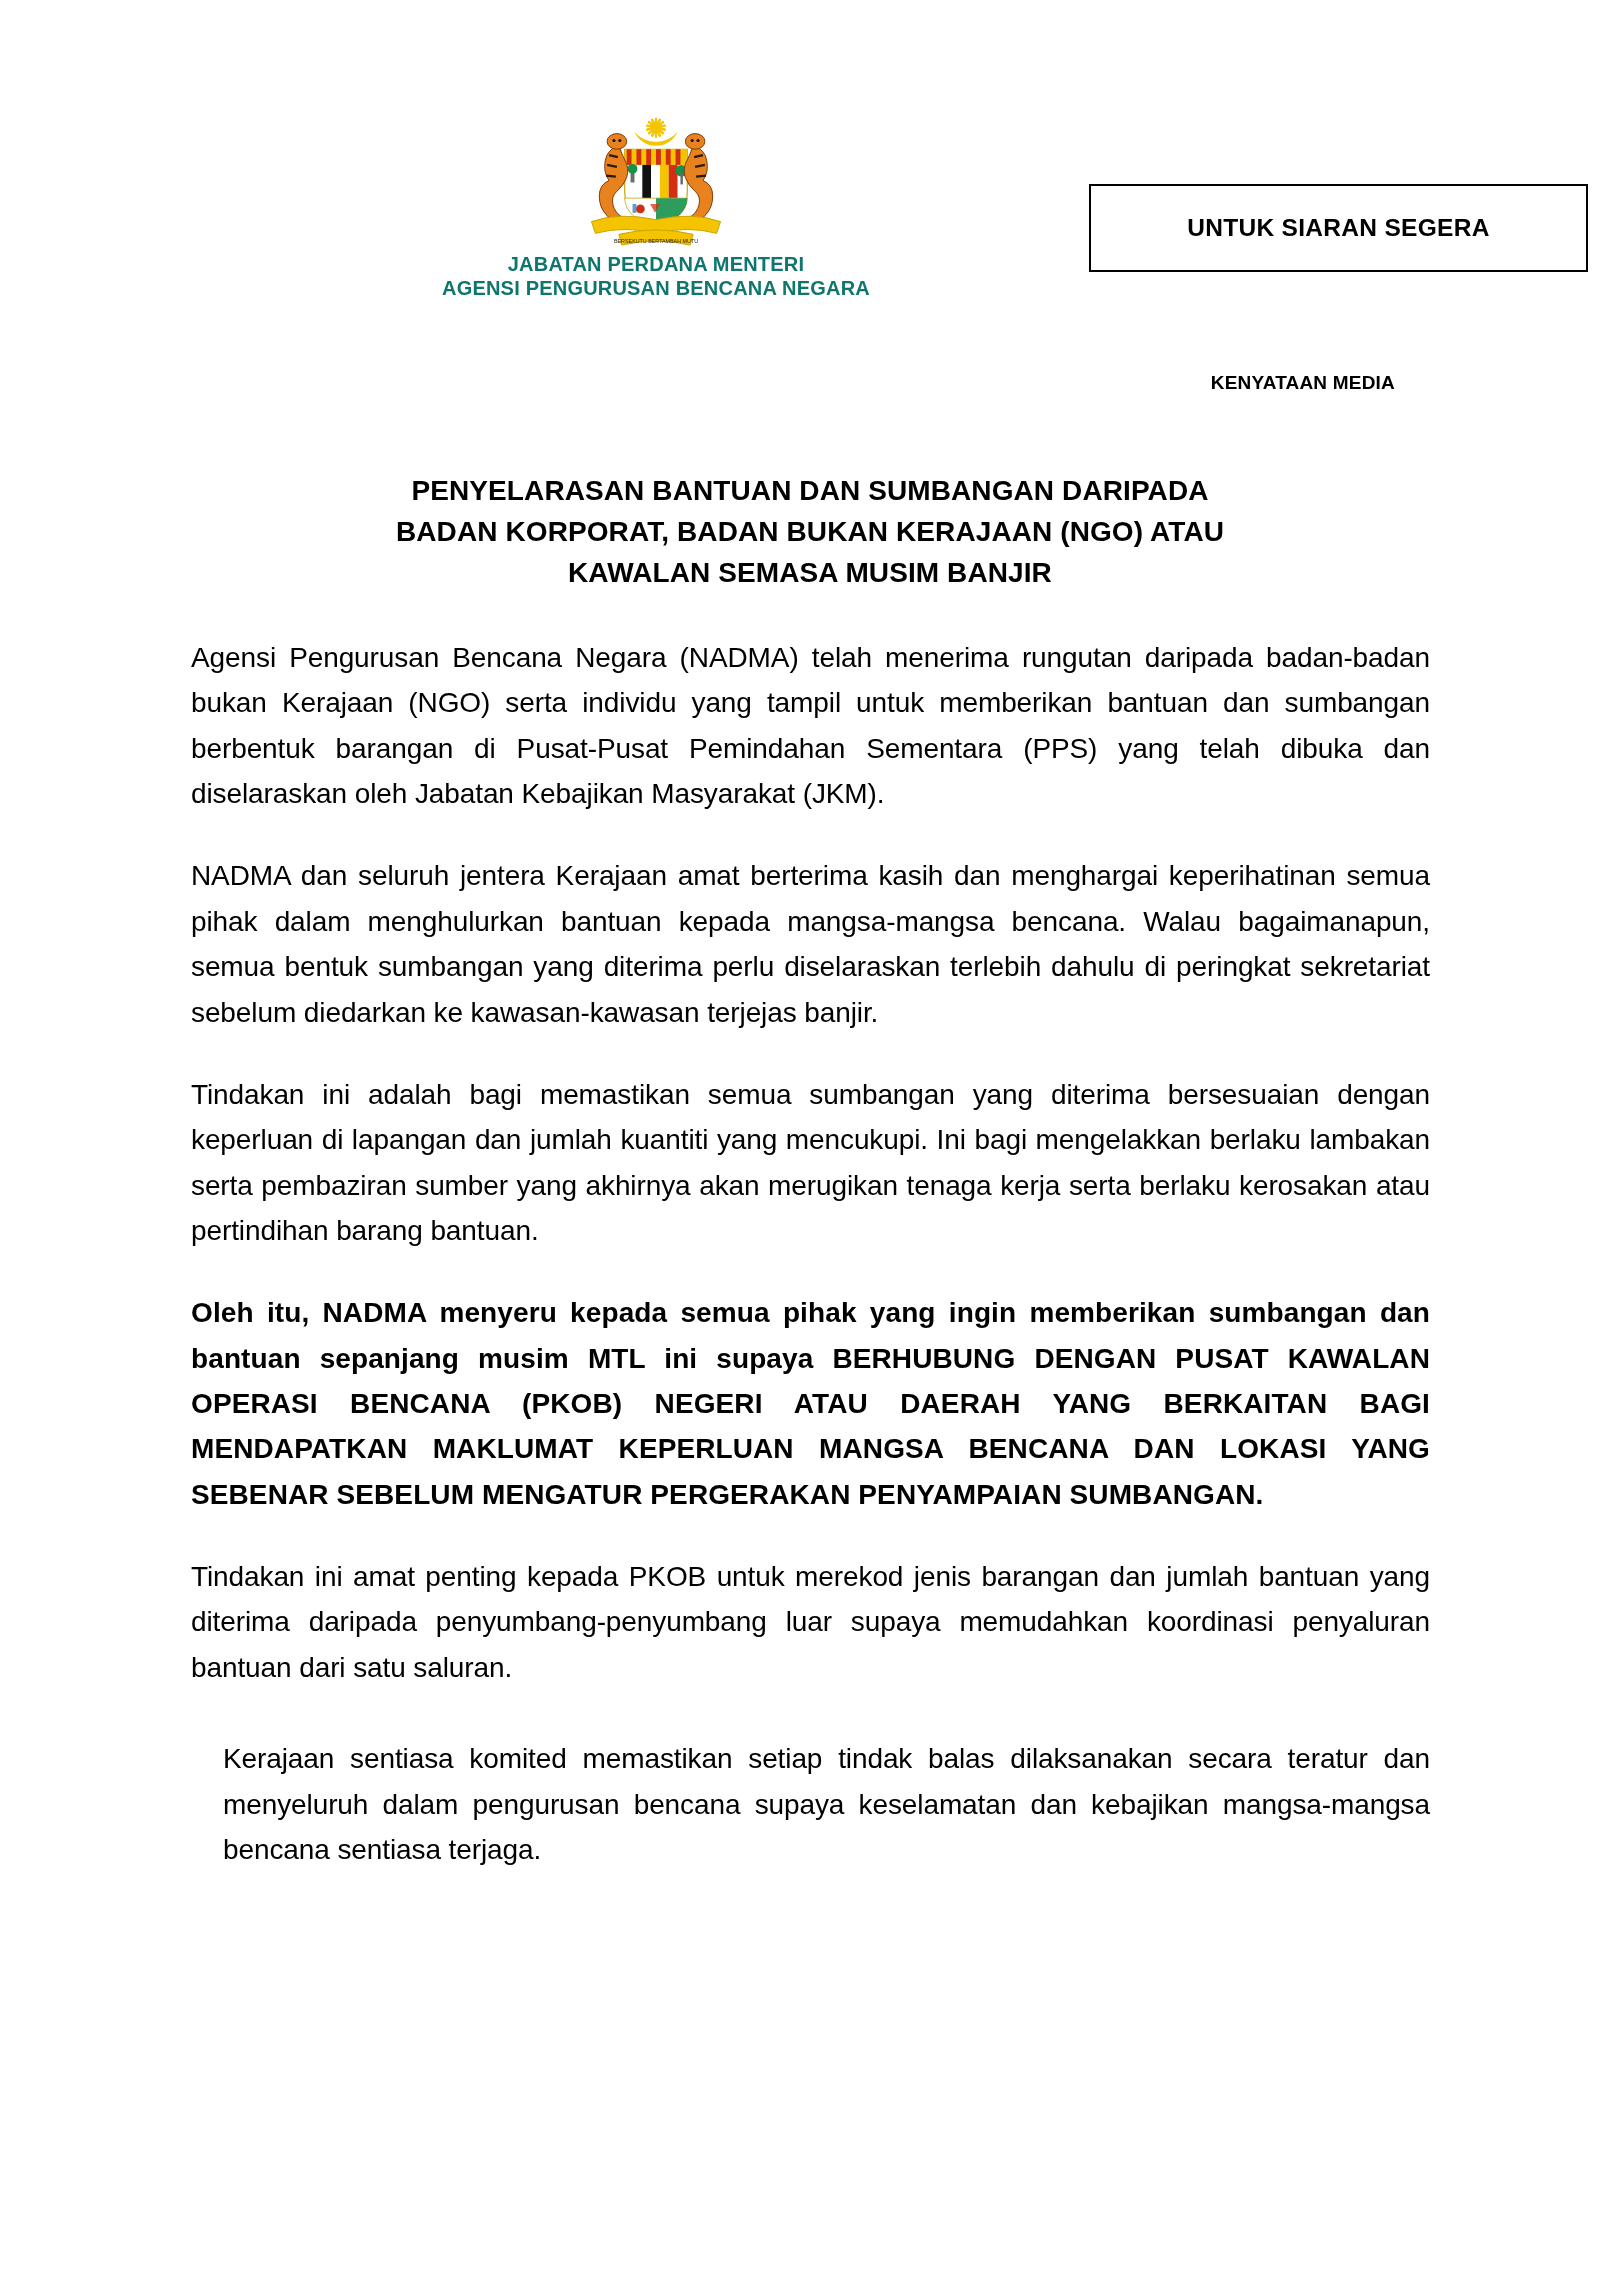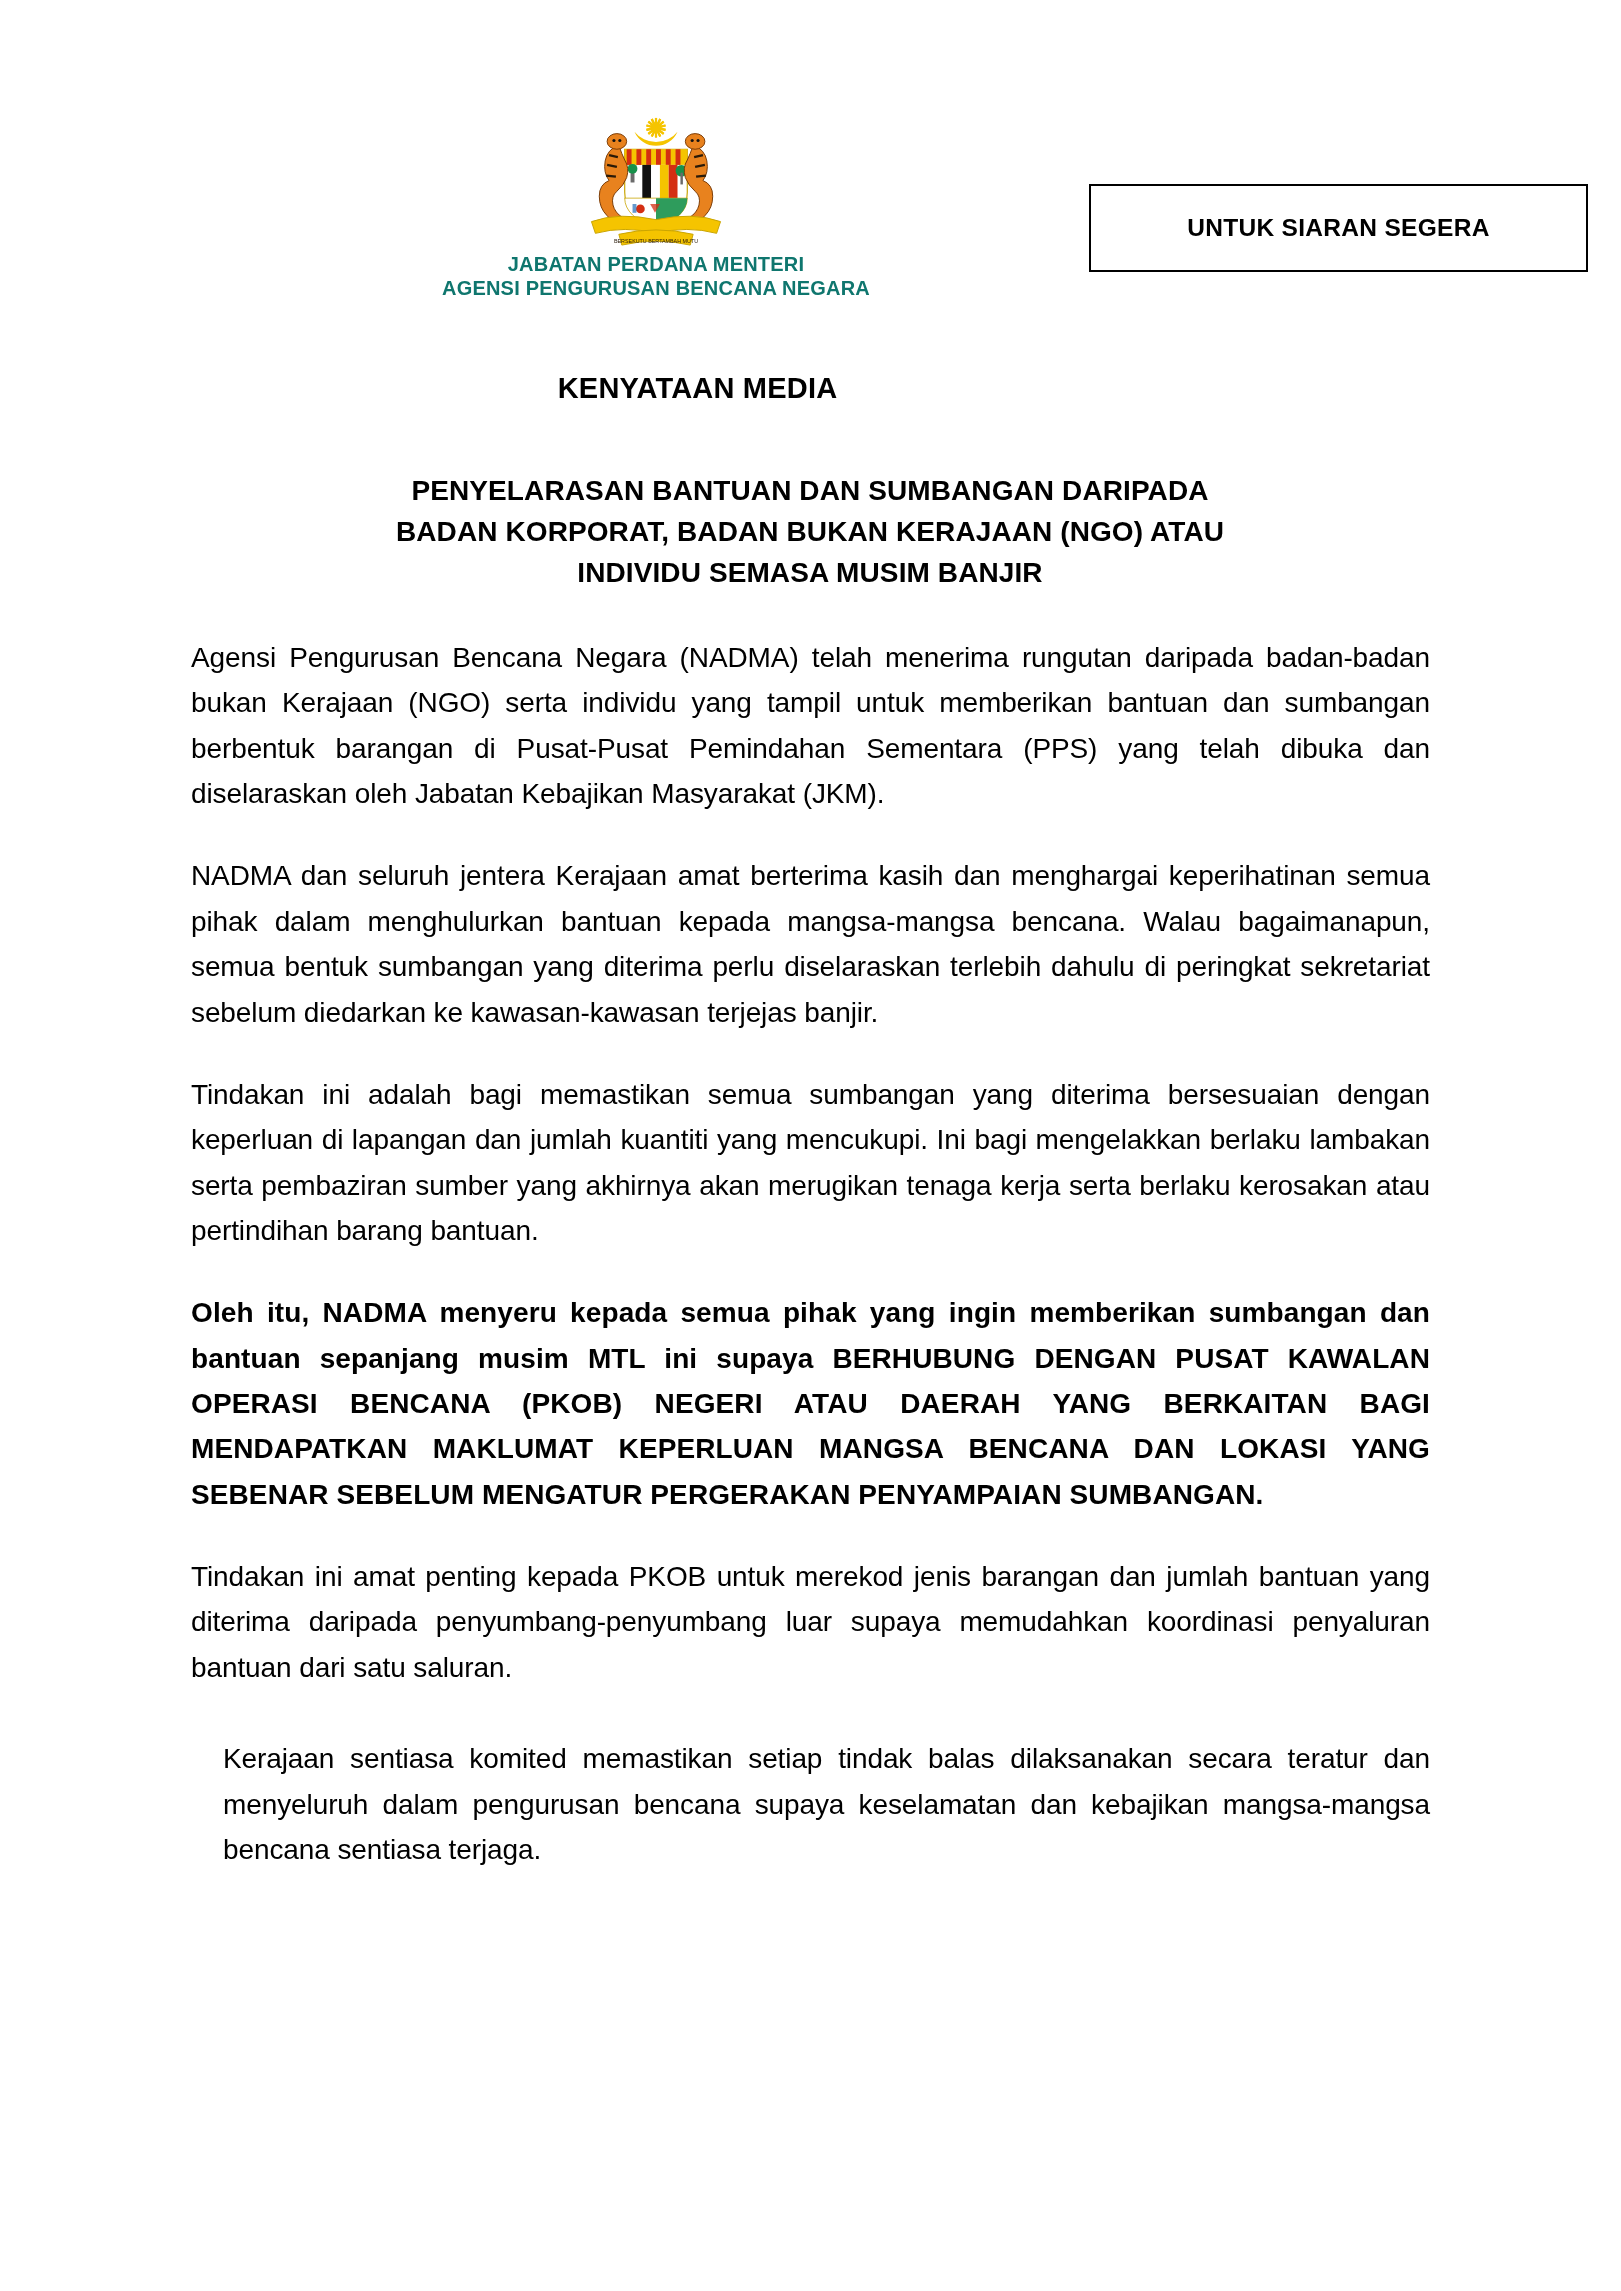--- a/index.html
+++ b/index.html
@@ -76,23 +76,23 @@
     letter-spacing: 0.3px;
     white-space: nowrap;
   }
 
   
   .doc-title {
     position: absolute;
     left: 0;
     top: 372px;
     width: 1395px;
-    text-align: center;
-    font-weight: bold;
-    font-size: 29px;
+    text-align: right;
+    font-weight: bold;
+    font-size: 19px;
     letter-spacing: 0.2px;
   }
 
   .doc-subtitle {
     position: absolute;
     left: 173px;
     top: 470px;
     width: 1274px;
     text-align: center;
     font-weight: bold;
@@ -235,21 +235,21 @@
     <div class="release-box">
       <span class="release-box-label">UNTUK SIARAN SEGERA</span>
     </div>
   </div>
 
   <div class="doc-title">KENYATAAN MEDIA</div>
 
   <div class="doc-subtitle">
     <span class="sub-line">PENYELARASAN BANTUAN DAN SUMBANGAN DARIPADA</span>
     <span class="sub-line">BADAN KORPORAT, BADAN BUKAN KERAJAAN (NGO) ATAU</span>
-    <span class="sub-line">INDIVIDU SEMASA MUSIM BANJIR</span>
+    <span class="sub-line">KAWALAN SEMASA MUSIM BANJIR</span>
   </div>
 
   <div class="body-col">
     <p class="para">Agensi Pengurusan Bencana Negara (NADMA) telah menerima rungutan daripada badan-badan bukan Kerajaan (NGO) serta individu yang tampil untuk memberikan bantuan dan sumbangan berbentuk barangan di Pusat-Pusat Pemindahan Sementara (PPS) yang telah dibuka dan diselaraskan oleh Jabatan Kebajikan Masyarakat (JKM).</p>
     <p class="para">NADMA dan seluruh jentera Kerajaan amat berterima kasih dan menghargai keperihatinan semua pihak dalam menghulurkan bantuan kepada mangsa-mangsa bencana. Walau bagaimanapun, semua bentuk sumbangan yang diterima perlu diselaraskan terlebih dahulu di peringkat sekretariat sebelum diedarkan ke kawasan-kawasan terjejas banjir.</p>
     <p class="para">Tindakan ini adalah bagi memastikan semua sumbangan yang diterima bersesuaian dengan keperluan di lapangan dan jumlah kuantiti yang mencukupi. Ini bagi mengelakkan berlaku lambakan serta pembaziran sumber yang akhirnya akan merugikan tenaga kerja serta berlaku kerosakan atau pertindihan barang bantuan.</p>
     <p class="para bold">Oleh itu, NADMA menyeru kepada semua pihak yang ingin memberikan sumbangan dan bantuan sepanjang musim MTL ini supaya BERHUBUNG DENGAN PUSAT KAWALAN OPERASI BENCANA (PKOB) NEGERI ATAU DAERAH YANG BERKAITAN BAGI MENDAPATKAN MAKLUMAT KEPERLUAN MANGSA BENCANA DAN LOKASI YANG SEBENAR SEBELUM MENGATUR PERGERAKAN PENYAMPAIAN SUMBANGAN.</p>
     <p class="para tight">Tindakan ini amat penting kepada PKOB untuk merekod jenis barangan dan jumlah bantuan yang diterima daripada penyumbang-penyumbang luar supaya memudahkan koordinasi penyaluran bantuan dari satu saluran.</p>
     <p class="para">Kerajaan sentiasa komited memastikan setiap tindak balas dilaksanakan secara teratur dan menyeluruh dalam pengurusan bencana supaya keselamatan dan kebajikan mangsa-mangsa bencana sentiasa terjaga.</p>
   </div>

